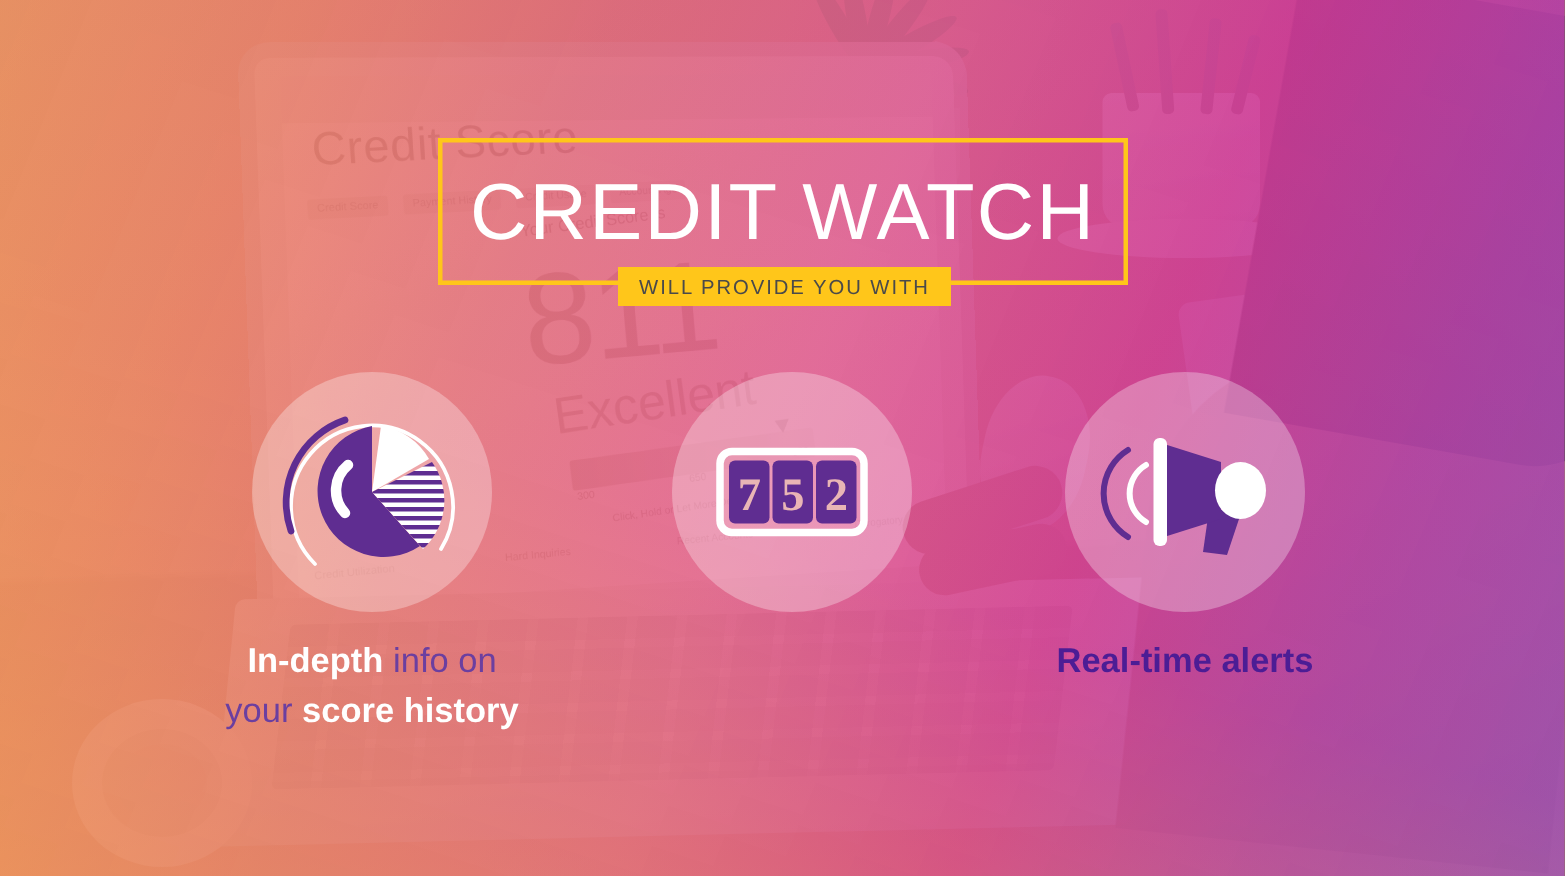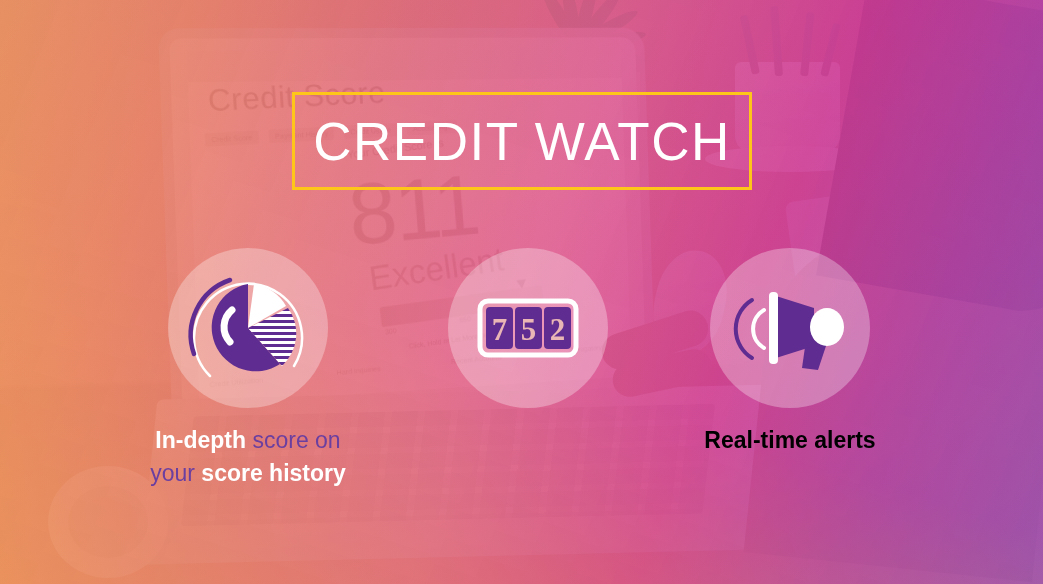--- a/index.html
+++ b/index.html
@@ -150,21 +150,21 @@
   .circle {
     position:relative; width:160px; height:160px; margin:0 auto;
     border-radius:50%; background:rgba(255,255,255,0.30);
     display:flex; align-items:center; justify-content:center;
   }
 
   .caption {
     margin-top:16px; font-size:23px; line-height:33px; font-weight:700; color:#ffffff;
   }
   .caption .soft { color:#6b3fa0; font-weight:400; }
-  .cap3 { margin-top:16px; font-size:23px; line-height:33px; font-weight:700; color:#000000; }
+  .cap3 { margin-top:16px; font-size:23px; line-height:33px; font-weight:700; color:#4c1d95; }
 
   svg { display:block; overflow:visible; }
 </style>
 </head>
 <body>
 
 <div class="stage">
 
   <div class="photo">
     <div class="photo-desk"></div>
@@ -229,20 +229,21 @@
     <div class="arm"></div>
     <div class="finger" style="left:600px;top:322px;width:110px;height:36px;transform:rotate(-18deg);"></div>
     <div class="finger" style="left:612px;top:356px;width:100px;height:34px;transform:rotate(-12deg);"></div>
   </div>
 
   <div class="overlay"></div>
   <div class="overlay2"></div>
 
   <div class="title-box"></div>
   <div class="title-text">CREDIT WATCH</div>
+  <div class="banner">WILL PROVIDE YOU WITH</div>
 
   <div class="features">
 
     <div class="feature f1">
       <div class="circle">
         <svg width="160" height="160" viewBox="0 0 160 160">
           <defs>
             <pattern id="stripes" width="6" height="6" patternUnits="userSpaceOnUse">
               <rect width="6" height="6" fill="#ffffff"></rect>
               <rect width="6" height="3" fill="#5f2d91"></rect>
@@ -256,21 +257,21 @@
           <path d="M 80 80 L 80 36 A 44 44 0 1 0 112 116 Z" fill="#5f2d91"></path>
 
           <path d="M 80 80 L 86 36 A 44 44 0 0 1 118 58 Z" fill="#ffffff"></path>
 
           <path d="M 80 80 L 120 60 A 44 44 0 0 1 114 118 Z" fill="url(#stripes)"></path>
 
           <path d="M 64 62 A 22 22 0 0 0 62 94" fill="none" stroke="#ffffff" stroke-width="7" stroke-linecap="round"></path>
         </svg>
       </div>
       <div class="caption">
-        <span>In-depth </span><span class="soft">score on</span><br>
+        <span>In-depth </span><span class="soft">info on</span><br>
         <span class="soft">your </span><span>score history</span>
       </div>
     </div>
 
     <div class="feature f2">
       <div class="circle">
         <svg width="160" height="160" viewBox="0 0 160 160">
           <rect x="32" y="53" width="96" height="54" rx="8" ry="8" fill="none" stroke="#ffffff" stroke-width="5"></rect>
           <rect x="38" y="59" width="27" height="42" rx="4" ry="4" fill="#5f2d91"></rect>
           <rect x="67" y="59" width="27" height="42" rx="4" ry="4" fill="#5f2d91"></rect>

